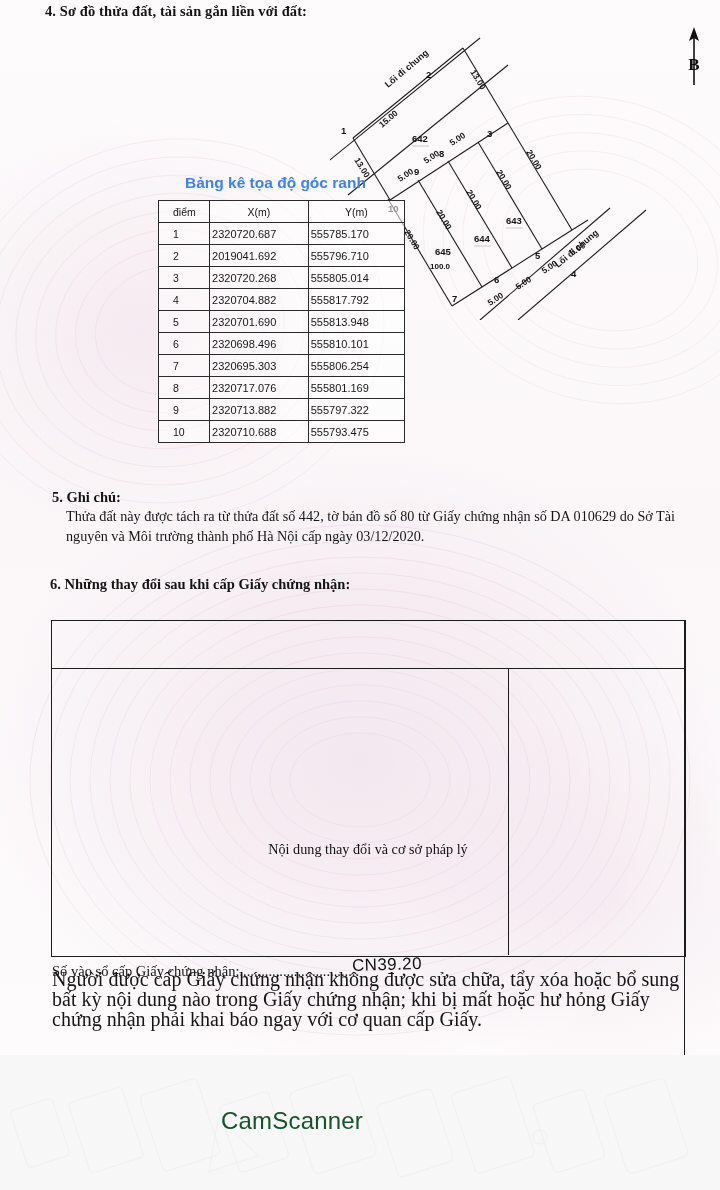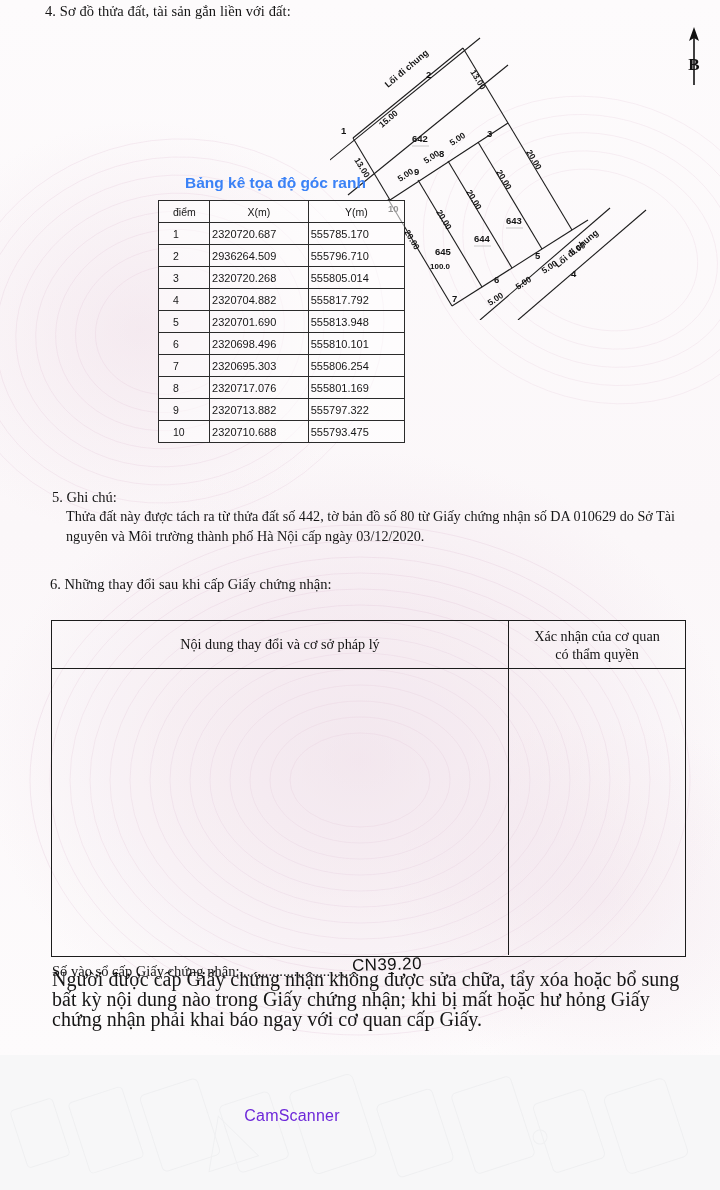--- a/index.html
+++ b/index.html
@@ -47,29 +47,29 @@
     background: #f7f7f8;
     overflow: hidden;
   }
   .footer-deco { position:absolute; left:0; top:0; width:720px; height:135px; opacity:0.55;}
   .camscanner {
     position: absolute;
     left: 0; top: 1107px;
     width: 584px;
     text-align: center;
     font-family: "Liberation Sans", sans-serif;
-    font-size: 16px;
-    color: #6d28d9;
+    font-size: 24px;
+    color: #14532d;
     letter-spacing: 0.2px;
   }
   
   .h-sec {
     position: absolute;
     font-family: "Liberation Serif", serif;
-    font-weight: normal;
+    font-weight: bold;
     font-size: 14.5px;
     color: #141414;
     white-space: nowrap;
   }
   .p-text {
     position: absolute;
     font-family: "Liberation Serif", serif;
     font-size: 14.2px;
     color: #161616;
     line-height: 20px;
@@ -143,20 +143,21 @@
     left: 51px; top: 620px;
     width: 633px;
     height: 335px;
     border: 1.6px solid #1c1c1c;
     background: rgba(255,255,255,0.12);
   }
   .changes .hdr-row {
     display: flex;
     height: 47px;
     border-bottom: 1.4px solid #1c1c1c;
+    flex-direction: column;
   }
   .changes .hdr-left {
     flex: 0 0 456px;
     border-right: 1.4px solid #1c1c1c;
     display: flex; align-items: center; justify-content: center;
     font-family: "Liberation Serif", serif;
     font-size: 14.2px; color: #131313; text-align: center;
   }
   .changes .hdr-right {
     flex: 1;
@@ -346,21 +347,21 @@
         </tr>
       </thead>
       <tbody id="coord-body">
           <tr>
             <td class="c-pt">1</td>
             <td class="c-x">2320720.687</td>
             <td class="c-y">555785.170</td>
           </tr>
           <tr>
             <td class="c-pt">2</td>
-            <td class="c-x">2936264.509</td>
+            <td class="c-x">2019041.692</td>
             <td class="c-y">555796.710</td>
           </tr>
           <tr>
             <td class="c-pt">3</td>
             <td class="c-x">2320720.268</td>
             <td class="c-y">555805.014</td>
           </tr>
           <tr>
             <td class="c-pt">4</td>
             <td class="c-x">2320704.882</td>

